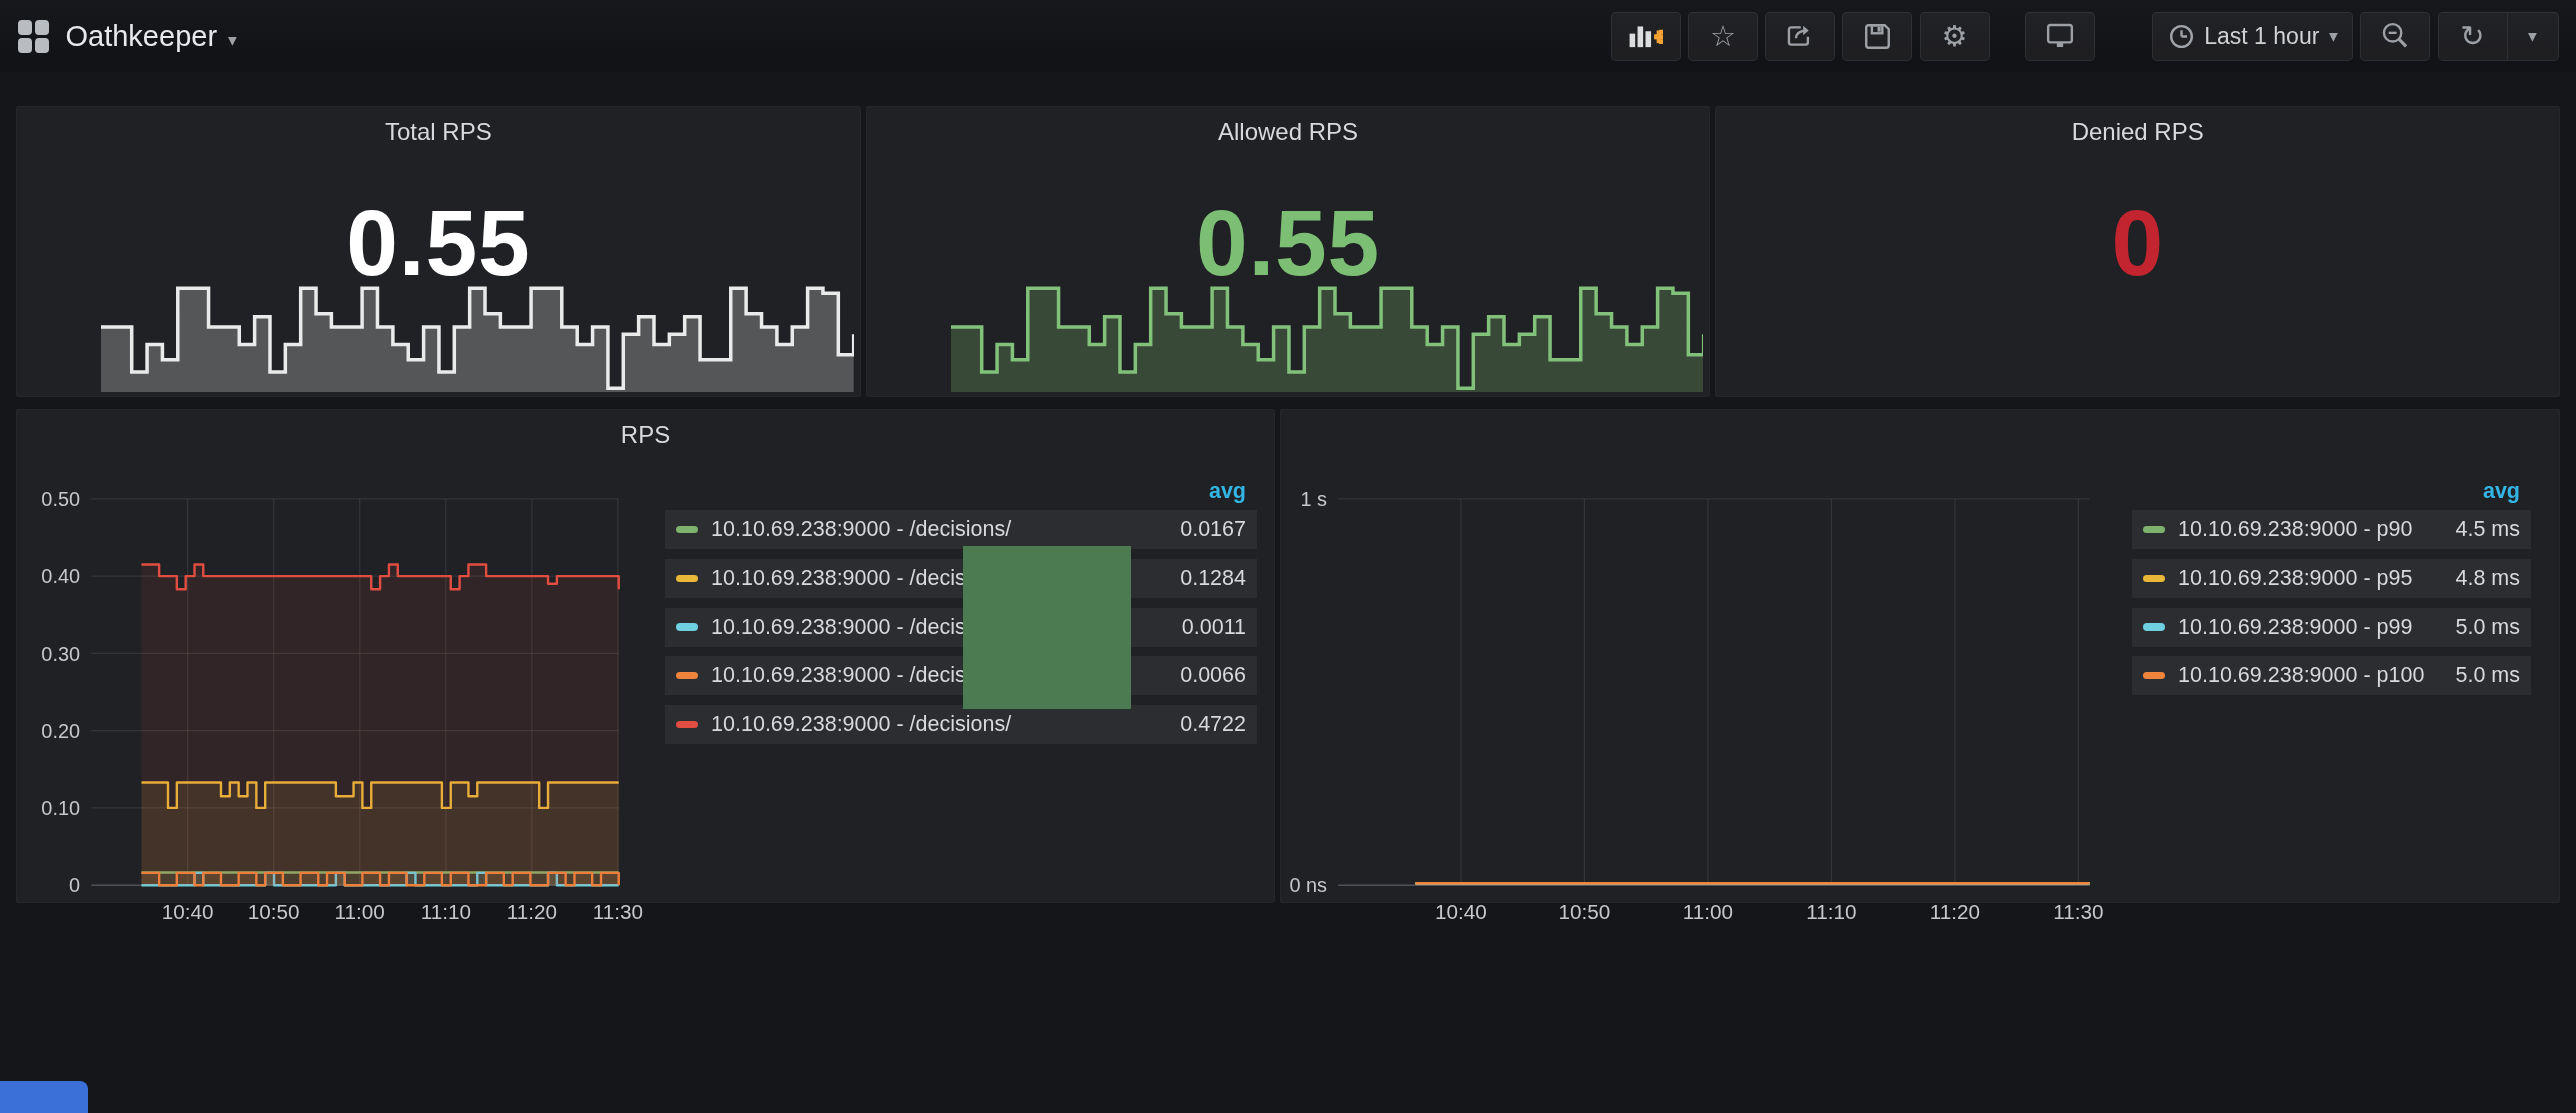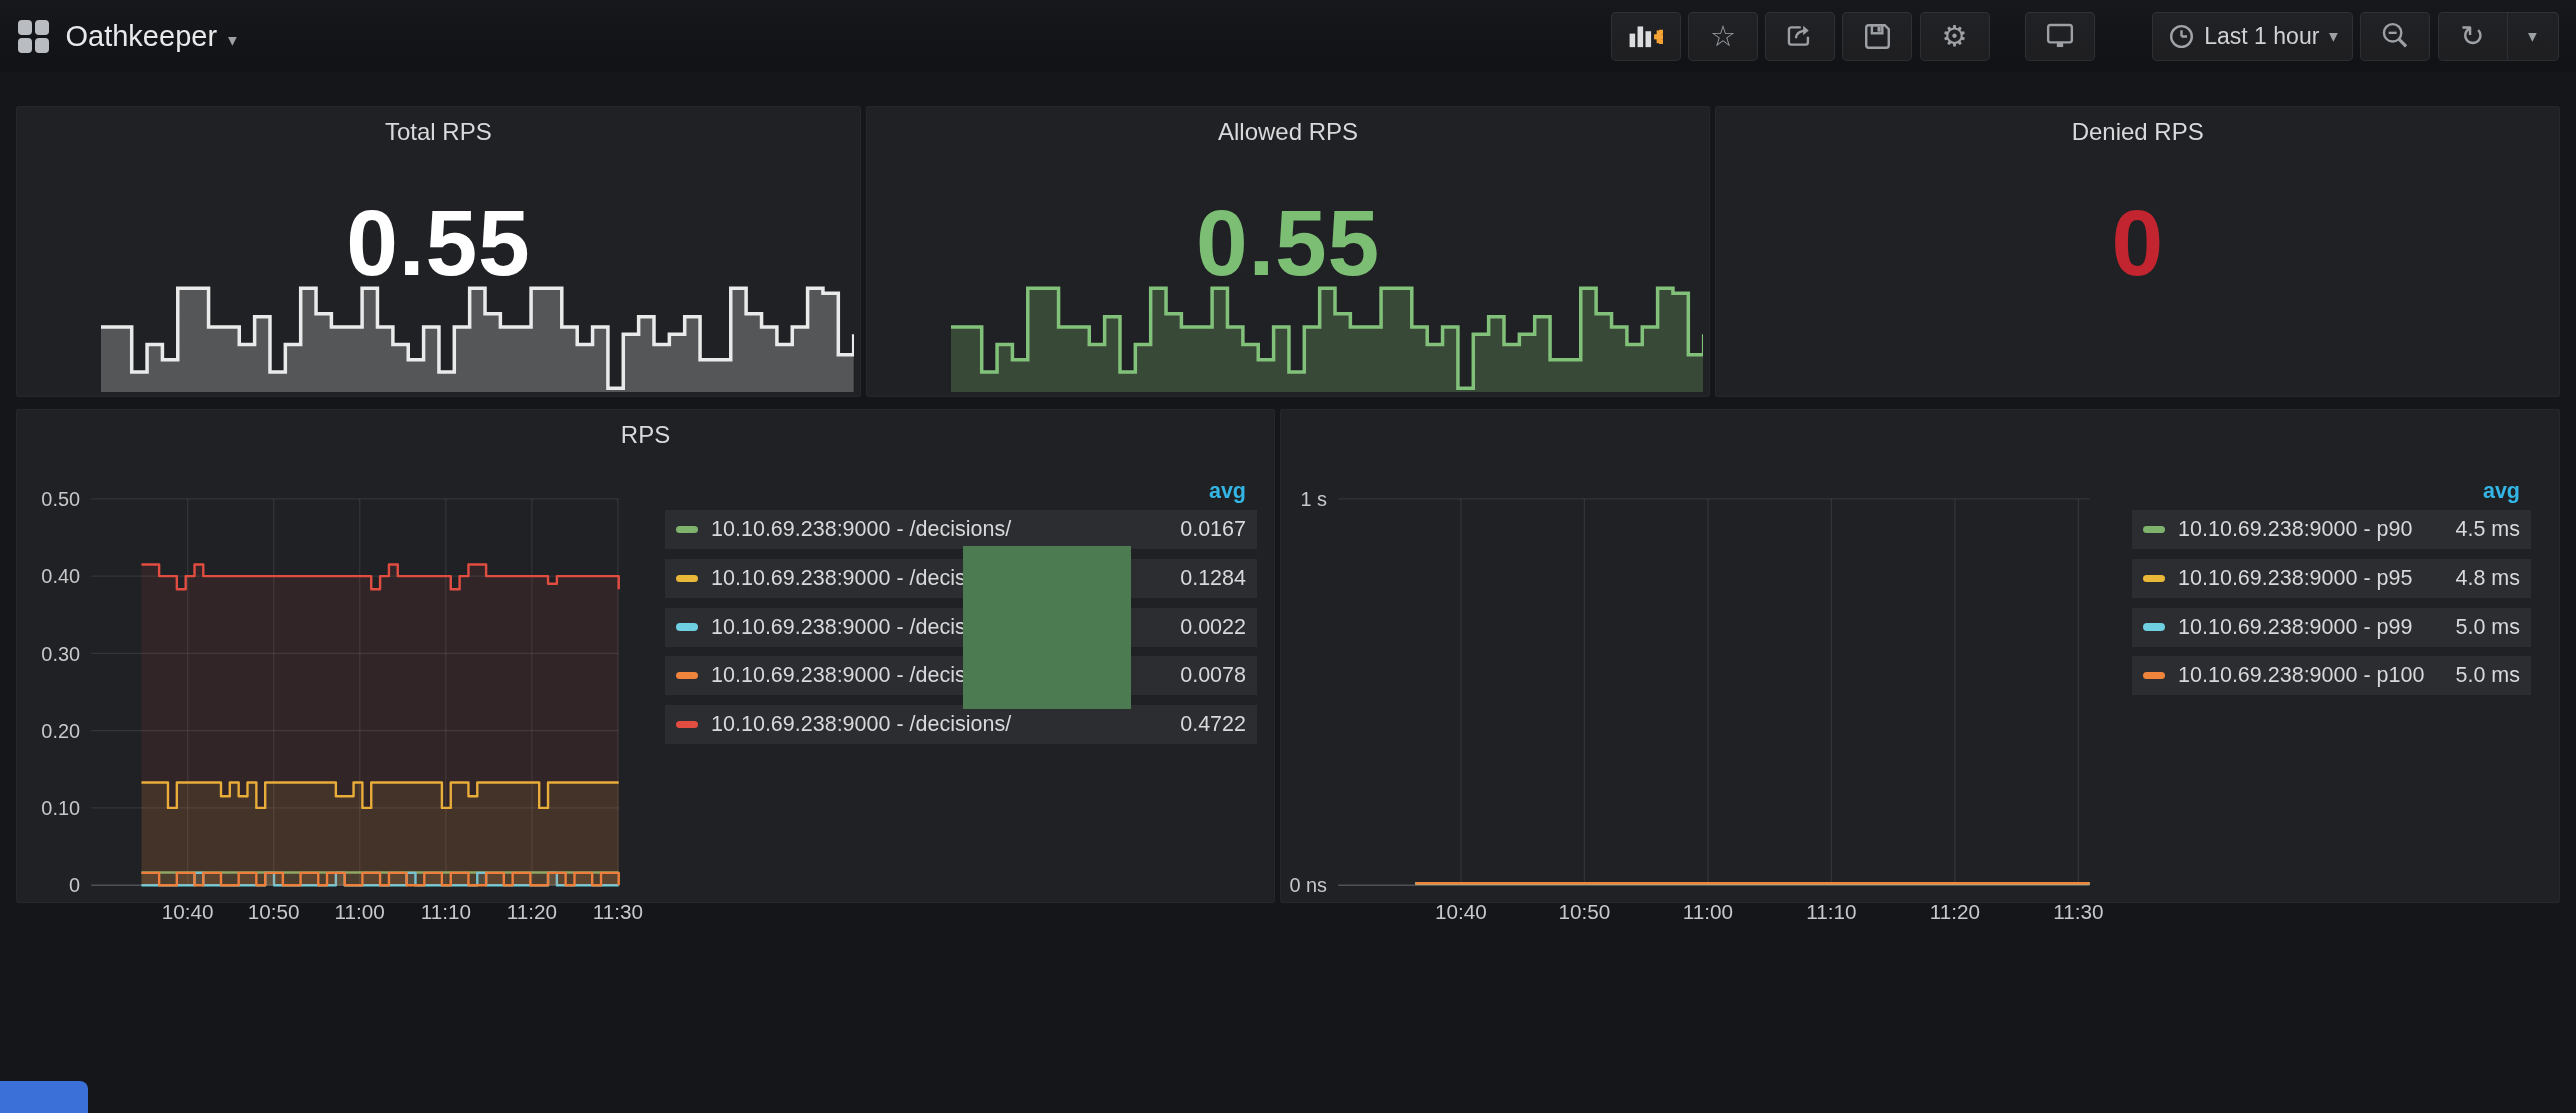--- a/index.html
+++ b/index.html
@@ -225,26 +225,26 @@
           <span class="val">0.0167</span>
         </div>
         <div class="legend-row">
           <span class="swatch" style="background: rgb(234, 184, 57);"></span>
           <span class="name">10.10.69.238:9000 - /decisions/</span>
           <span class="val">0.1284</span>
         </div>
         <div class="legend-row">
           <span class="swatch" style="background: rgb(110, 208, 224);"></span>
           <span class="name">10.10.69.238:9000 - /decisions/</span>
-          <span class="val">0.0022</span>
+          <span class="val">0.0011</span>
         </div>
         <div class="legend-row">
           <span class="swatch" style="background: rgb(239, 132, 60);"></span>
           <span class="name">10.10.69.238:9000 - /decisions/</span>
-          <span class="val">0.0078</span>
+          <span class="val">0.0066</span>
         </div>
         <div class="legend-row">
           <span class="swatch" style="background: rgb(226, 77, 66);"></span>
           <span class="name">10.10.69.238:9000 - /decisions/</span>
           <span class="val">0.4722</span>
         </div>
       </div>
   </section>
   <section class="panel" id="lat-panel">
     <div class="graph-plot"><svg width="837" height="490" viewBox="0 0 1050 615">

